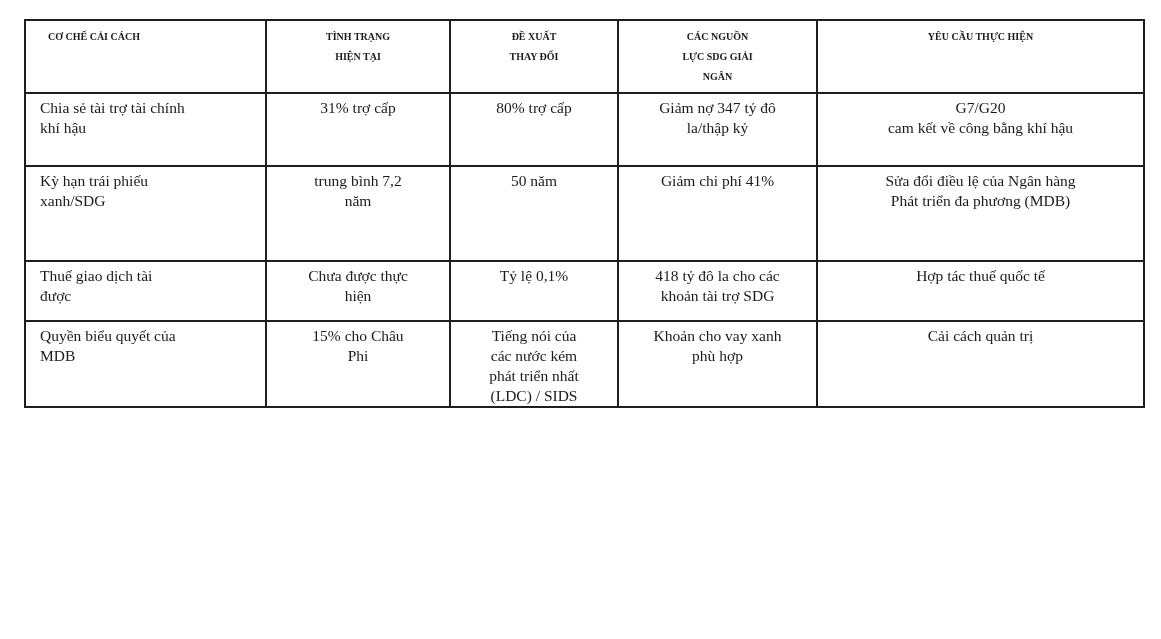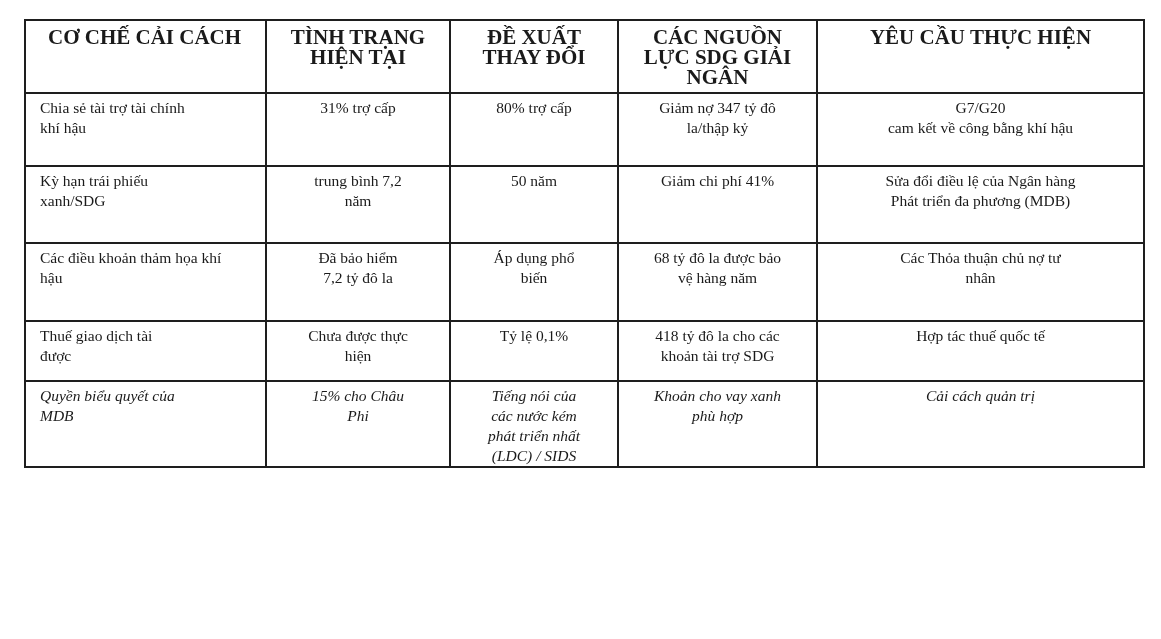--- a/index.html
+++ b/index.html
@@ -28,21 +28,21 @@
     table.reform-table th,
     table.reform-table td {
       border: 2px solid #1e1e1e;
       vertical-align: top;
       padding: 4px 14px 0 14px;
       box-sizing: border-box;
     }
     table.reform-table th {
       font-weight: bold;
       text-align: center;
-      font-size: 21px;
+      font-size: 10px;
       line-height: 20px;
       padding-top: 6px;
     }
     table.reform-table th.col-1 {
       text-align: left;
       padding-left: 22px;
     }
     table.reform-table td {
       text-align: center;
       white-space: pre-line;
@@ -50,26 +50,26 @@
     table.reform-table td.mechanism {
       text-align: left;
     }
     col.c1 { width: 241px; }
     col.c2 { width: 184px; }
     col.c3 { width: 168px; }
     col.c4 { width: 199px; }
     col.c5 { width: 327px; }
     tr.header-row { height: 73px; }
     tr.row-0 { height: 73px; }
-    tr.row-1 { height: 77px; border-radius: 20px; }
+    tr.row-1 { height: 95px; border-radius: 20px; }
     tr.row-2 { height: 78px; }
     tr.row-3 { height: 60px; }
     tr.row-4 { height: 72px; }
     tr.row-5 { height: 79px; }
-    tr.row-6 { height: 84px; font-style: italic; }
+    tr.row-6 { height: 84px; }
     th .hdr { white-space: pre-line; display: block; }
     td.justify-cell { text-align: justify; text-align-last: left; }
   </style>
 </head>
 <body>
 
 <table class="reform-table">
   <colgroup>
     <col class="c1">
       <col class="c2">
@@ -114,31 +114,20 @@
     <tr class="row-1">
       <td class="mechanism">Kỳ hạn trái phiếu
 xanh/SDG</td>
       <td>trung bình 7,2
 năm</td>
       <td>50 năm</td>
       <td>Giảm chi phí 41%</td>
       <td>Sửa đổi điều lệ của Ngân hàng
 Phát triển đa phương (MDB)</td>
     </tr>
-    <tr class="row-2">
-      <td class="mechanism justify-cell" style="white-space: normal; padding-right: 38px;">Các điều khoản thảm họa khí hậu</td>
-      <td>Đã bảo hiểm
-7,2 tỷ đô la</td>
-      <td>Áp dụng phổ
-biến</td>
-      <td>68 tỷ đô la được bảo
-vệ hàng năm</td>
-      <td>Các Thỏa thuận chủ nợ tư
-nhân</td>
-    </tr>
     <tr class="row-3">
       <td class="mechanism">Thuế giao dịch tài
 được</td>
       <td>Chưa được thực
 hiện</td>
       <td>Tỷ lệ 0,1%</td>
       <td>418 tỷ đô la cho các
 khoản tài trợ SDG</td>
       <td>Hợp tác thuế quốc tế</td>
     </tr>

